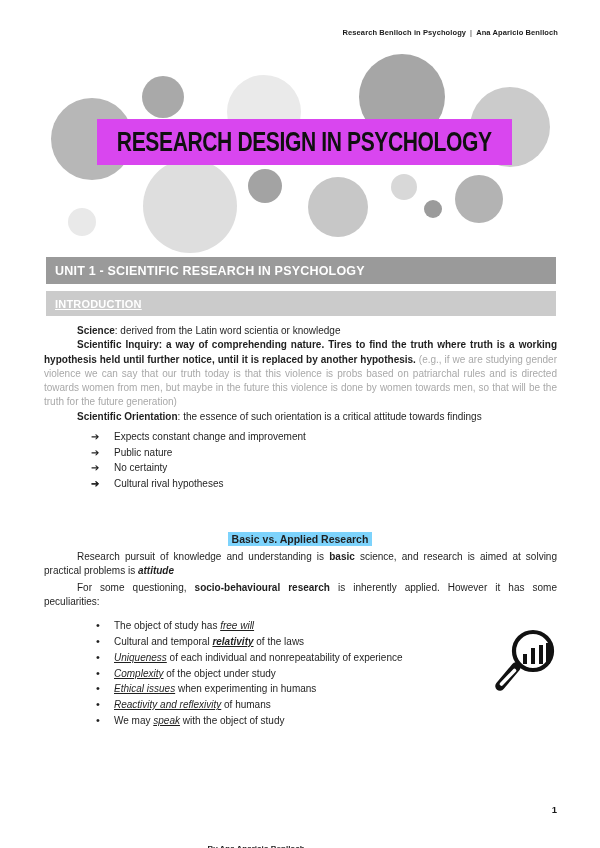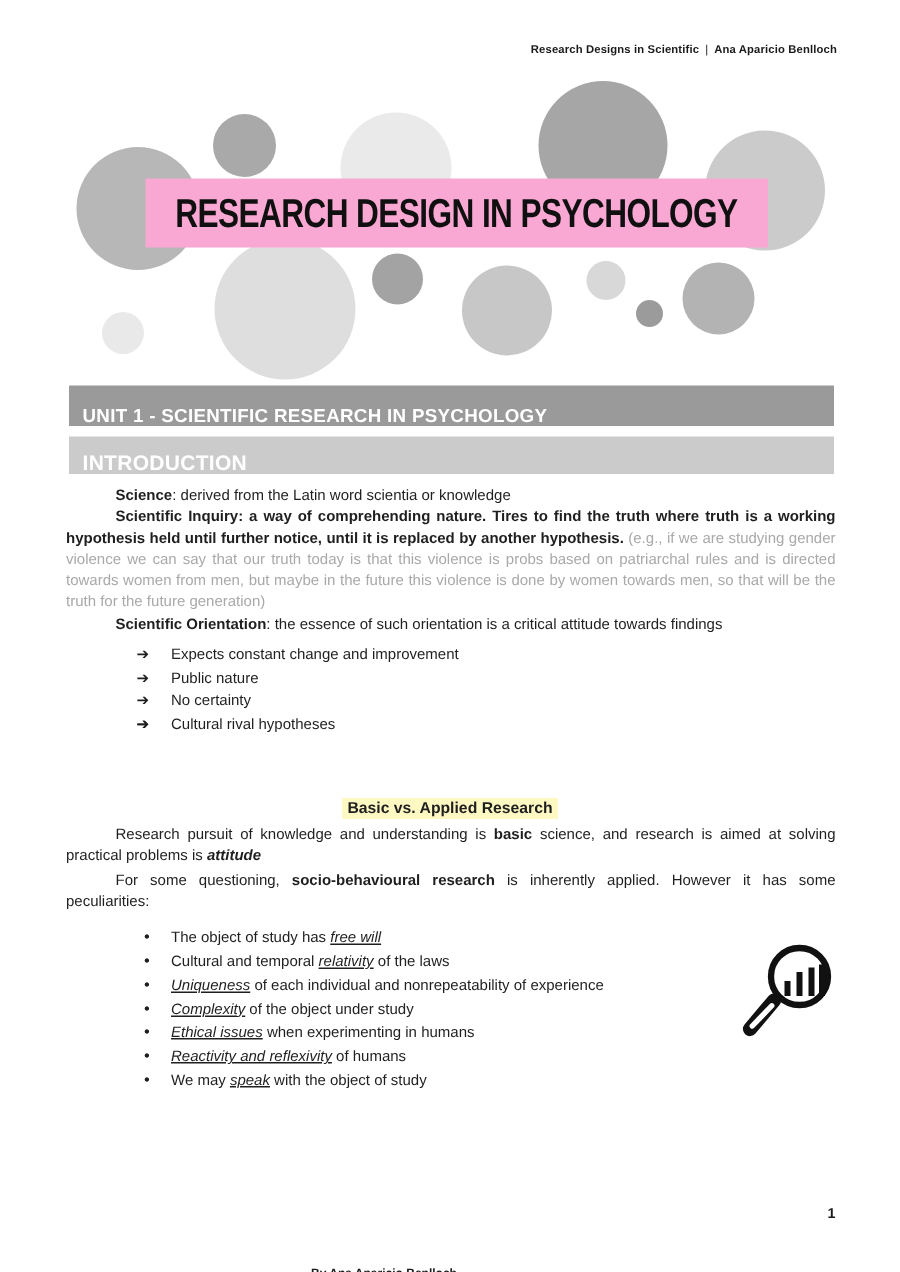--- a/index.html
+++ b/index.html
@@ -10,26 +10,26 @@
           letter-spacing:.1px;}
   .header .sep{font-weight:400;padding:0 4px;}
   
   .decor{position:absolute;inset:0;z-index:0;}
   .circle{position:absolute;border-radius:50%;}
   .banner-rect{position:absolute;left:97px;top:119px;width:415px;height:46px;z-index:1;
                display:flex;align-items:center;justify-content:center;}
   .banner-title{font-size:27px;font-weight:700;color:#101010;white-space:nowrap;
                 letter-spacing:-.5px;transform:scaleX(.78);transform-origin:center;}
   
-  .bar{position:absolute;left:46px;width:510px;display:flex;align-items:flex-end;z-index:1;}
+  .bar{position:absolute;left:46px;width:510px;display:flex;align-items:center;z-index:1;}
   .unit-bar{top:257px;height:27px;}
   .intro-bar{top:291px;height:25px;}
   .bar span{color:#ffffff;font-weight:700;padding-left:9px;letter-spacing:.2px;}
   .unit-bar span{font-size:12.5px;}
-  .intro-bar span{font-size:14px;}
+  .intro-bar span{font-size:11px;text-decoration:underline;}
   
   .content{position:absolute;left:44px;width:513px;font-size:10px;line-height:14.3px;z-index:1;}
   .content-1{top:324px;}
   .content-2{top:550px;}
   .para{margin:0;}
   .indent{text-indent:33px;}
   .justify{text-align:justify;}
   .gray-text{color:#a9a9a9;}
   .para + .para{margin-top:0;}
   .list{margin-top:5px;}
@@ -49,39 +49,39 @@
   .footer-credit{position:absolute;left:0;top:844px;width:512px;text-align:center;
                  font-size:8px;font-weight:700;color:#1a1a1a;}
   .footer-page{position:absolute;right:43px;top:804px;font-size:9.5px;font-weight:700;color:#1a1a1a;}
 </style>
 </head>
 <body>
 
 <div class="page">
 
   <div class="header">
-    <span>Research Designs in Scientific</span><span class="sep">|</span><span>Ana Aparicio Benlloch</span>
+    <span>Research Benlloch in Psychology</span><span class="sep">|</span><span>Ana Aparicio Benlloch</span>
   </div>
 
   <div class="decor">
       <div class="circle" style="left: 51px; top: 98px; height: 82px; width: 82px; background: rgb(183, 183, 183);"></div>
       <div class="circle" style="left: 142px; top: 76px; height: 42px; width: 42px; background: rgb(169, 169, 169);"></div>
       <div class="circle" style="left: 227px; top: 75px; height: 74px; width: 74px; background: rgb(234, 234, 234);"></div>
       <div class="circle" style="left: 359px; top: 54px; height: 86px; width: 86px; background: rgb(166, 166, 166);"></div>
       <div class="circle" style="left: 470px; top: 87px; height: 80px; width: 80px; background: rgb(203, 203, 203);"></div>
       <div class="circle" style="left: 68px; top: 208px; height: 28px; width: 28px; background: rgb(233, 233, 233);"></div>
       <div class="circle" style="left: 143px; top: 159px; height: 94px; width: 94px; background: rgb(222, 222, 222);"></div>
       <div class="circle" style="left: 248px; top: 169px; height: 34px; width: 34px; background: rgb(163, 163, 163);"></div>
       <div class="circle" style="left: 308px; top: 177px; height: 60px; width: 60px; background: rgb(199, 199, 199);"></div>
       <div class="circle" style="left: 391px; top: 174px; height: 26px; width: 26px; background: rgb(216, 216, 216);"></div>
       <div class="circle" style="left: 424px; top: 200px; height: 18px; width: 18px; background: rgb(155, 155, 155);"></div>
       <div class="circle" style="left: 455px; top: 175px; height: 48px; width: 48px; background: rgb(179, 179, 179);"></div>
     </div>
 
-  <div class="banner-rect" style="background: #f9a8d4;">
+  <div class="banner-rect" style="background: #d946ef;">
     <span class="banner-title">RESEARCH DESIGN IN PSYCHOLOGY</span>
   </div>
 
   <div class="bar unit-bar" style="background: rgb(154, 154, 154);">
     <span>UNIT 1 - SCIENTIFIC RESEARCH IN PSYCHOLOGY</span>
   </div>
 
   <div class="bar intro-bar" style="background: rgb(203, 203, 203);">
     <span>INTRODUCTION</span>
   </div>
@@ -93,29 +93,29 @@
     <div class="list arrow-list">
         <div class="li"><span class="marker">➔</span><span>Expects constant change and improvement</span></div>
         <div class="li"><span class="marker">➔</span><span>Public nature</span></div>
         <div class="li"><span class="marker">➔</span><span>No certainty</span></div>
         <div class="li"><span class="marker">➔</span></div>
         <div class="li"><span class="marker">➔</span><span>Cultural rival hypotheses</span></div>
       </div>
   </div>
 
   <div class="subheading-row">
-    <span class="subheading" style="background: #fef9c3;">Basic vs. Applied Research</span>
+    <span class="subheading" style="background: #7dd3fc;">Basic vs. Applied Research</span>
   </div>
 
   <div class="content content-2">
     <p class="para indent justify"><span>Research pursuit of knowledge and understanding is </span><span style="font-weight: 700; ">basic</span><span> science, and research is aimed at solving practical problems is </span><span style="font-weight: 700; font-style: italic;">attitude</span></p>
     <p class="para indent justify" style="margin-top:2px"><span>For some questioning, </span><span style="font-weight: 700;">socio-behavioural research</span><span> is inherently applied. However it has some peculiarities:</span></p>
     <div class="list dot-list">
         <div class="li"><span class="marker">•</span><span><span>The object of study has </span><span style="font-style: italic; text-decoration: underline;">free will</span></span></div>
-        <div class="li"><span class="marker">•</span><span><span>Cultural and temporal </span><span style="font-style: italic; text-decoration: underline;">relativity</span><span> of the laws</span></span></div>
+        <div class="li"><span class="marker">•</span><span><span>Cultural and temporal </span><span style="font-style: italic; text-decoration: underline; font-weight: bold;">relativity</span><span> of the laws</span></span></div>
         <div class="li"><span class="marker">•</span><span><span style="font-style: italic; text-decoration: underline;">Uniqueness</span><span> of each individual and nonrepeatability of experience</span></span></div>
         <div class="li"><span class="marker">•</span><span><span style="font-style: italic; text-decoration: underline;">Complexity</span><span> of the object under study</span></span></div>
         <div class="li"><span class="marker">•</span><span><span style="font-style: italic; text-decoration: underline;">Ethical issues</span><span> when experimenting in humans</span></span></div>
         <div class="li"><span class="marker">•</span><span><span style="font-style: italic; text-decoration: underline;">Reactivity and reflexivity</span><span> of humans</span></span></div>
         <div class="li"><span class="marker">•</span><span><span>We may </span><span style="font-style: italic; text-decoration: underline;">speak</span><span> with the object of study</span></span></div>
       </div>
   </div>
 
   <svg class="mag-icon" width="66" height="66" viewBox="0 0 66 66">
     <circle cx="43" cy="22" r="19" fill="none" stroke="#111111" stroke-width="4.2"></circle>

